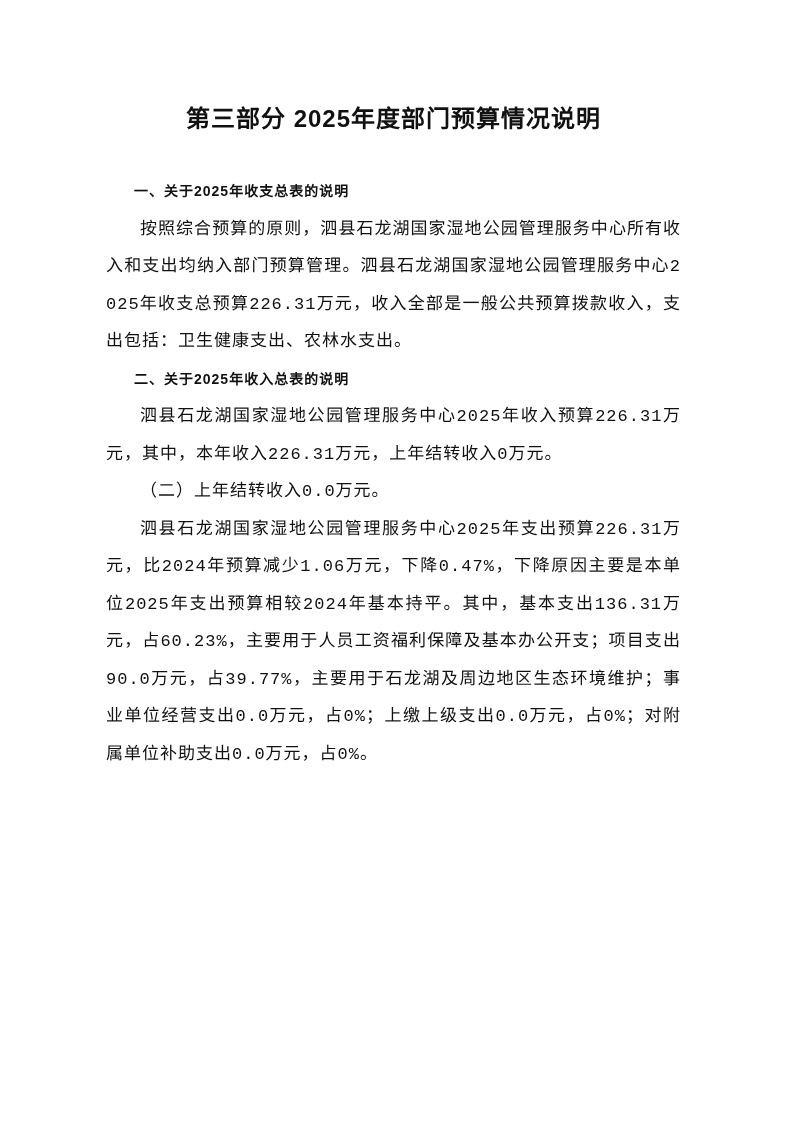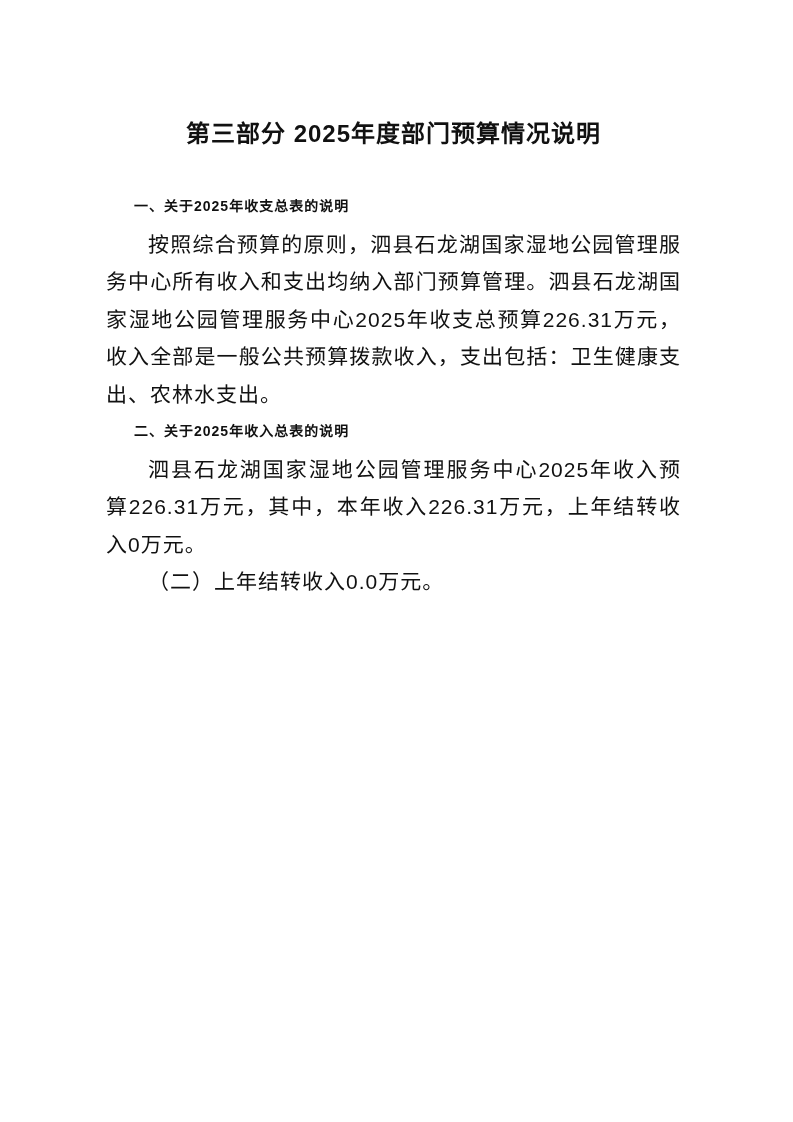--- a/index.html
+++ b/index.html
@@ -4,21 +4,21 @@
 <style>
   html, body {
     margin: 0;
     padding: 0;
     background: #ffffff;
   }
   .page {
     position: relative;
     width: 793px;
     height: 790px;
-    margin: 15px auto;
+    margin: 0 auto;
     background: #ffffff;
     box-sizing: border-box;
     padding: 100px 112px 0 106px;
     overflow: hidden;
     color: #111111;
   }
   .doc-title {
     font-family: "Liberation Sans", "DejaVu Sans", sans-serif;
     font-weight: bold;
     font-size: 24px;
@@ -31,22 +31,22 @@
   .section-heading {
     font-family: "Liberation Sans", "DejaVu Sans", sans-serif;
     font-weight: bold;
     font-size: 14px;
     line-height: 37.5px;
     text-indent: 2em;
     letter-spacing: 1px;
     margin: 0;
   }
   .body-para {
-    font-family: Liberation Sans, sans-serif;
-    font-size: 21px;
+    font-family: Liberation Mono, monospace;
+    font-size: 17px;
     line-height: 37.5px;
     text-align: justify;
     text-justify: inter-ideograph;
     text-indent: 2em;
     letter-spacing: 1px;
     margin: 0;
     word-break: break-all;
   }
 </style>
 </head>
@@ -56,14 +56,15 @@
 
   <h1 class="doc-title">第三部分 2025年度部门预算情况说明</h1>
 
   <h2 class="section-heading">一、关于2025年收支总表的说明</h2>
   <p class="body-para">按照综合预算的原则，泗县石龙湖国家湿地公园管理服务中心所有收入和支出均纳入部门预算管理。泗县石龙湖国家湿地公园管理服务中心2025年收支总预算226.31万元，收入全部是一般公共预算拨款收入，支出包括：卫生健康支出、农林水支出。</p>
 
   <h2 class="section-heading">二、关于2025年收入总表的说明</h2>
   <p class="body-para">泗县石龙湖国家湿地公园管理服务中心2025年收入预算226.31万元，其中，本年收入226.31万元，上年结转收入0万元。</p>
   <p class="body-para">（二）上年结转收入0.0万元。</p>
 
+  <p class="body-para">泗县石龙湖国家湿地公园管理服务中心2025年支出预算226.31万元，比2024年预算减少1.06万元，下降0.47%，下降原因主要是本单位2025年支出预算相较2024年基本持平。其中，基本支出136.31万元，占60.23%，主要用于人员工资福利保障及基本办公开支；项目支出90.0万元，占39.77%，主要用于石龙湖及周边地区生态环境维护；事业单位经营支出0.0万元，占0%；上缴上级支出0.0万元，占0%；对附属单位补助支出0.0万元，占0%。</p>
 
 </div>
 
 </body></html>

